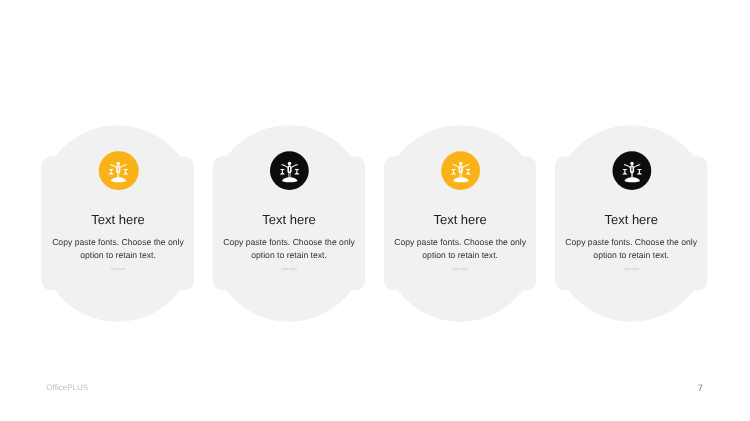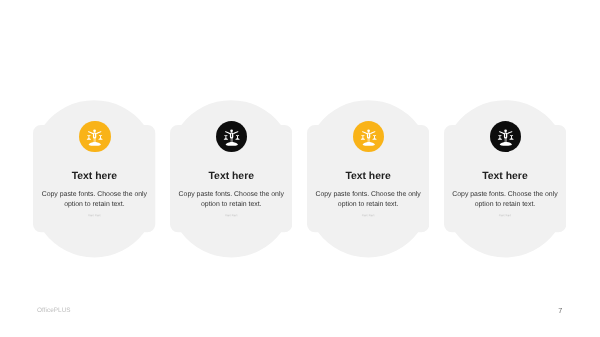--- a/index.html
+++ b/index.html
@@ -16,21 +16,21 @@
   .card-shape{position:absolute;left:0;top:0;width:122.28px;height:159px;display:block;}
 
   .icon-badge{
     position:absolute;left:45.74px;top:21.8px;width:31.6px;height:31.6px;
     border-radius:50%;
   }
   .icon-badge svg{position:absolute;left:0;top:0;display:block;width:31.6px;height:31.6px;}
 
   .card-title{
     position:absolute;left:0;top:72.1px;width:122.28px;text-align:center;
-    font-size:10.4px;font-weight:bold;color:#212121;line-height:12px;
+    font-size:10.4px;font-weight:normal;color:#212121;line-height:12px;
   }
   .card-body{
     position:absolute;left:5.14px;top:91.3px;width:112px;text-align:center;
     font-size:6.9px;color:#333333;line-height:9.3px;
   }
   .card-tiny{
     position:absolute;left:0;top:115.8px;width:122.28px;text-align:center;
     font-size:1.95px;color:#c4c4c4;letter-spacing:0.06px;line-height:3.2px;
   }
 

